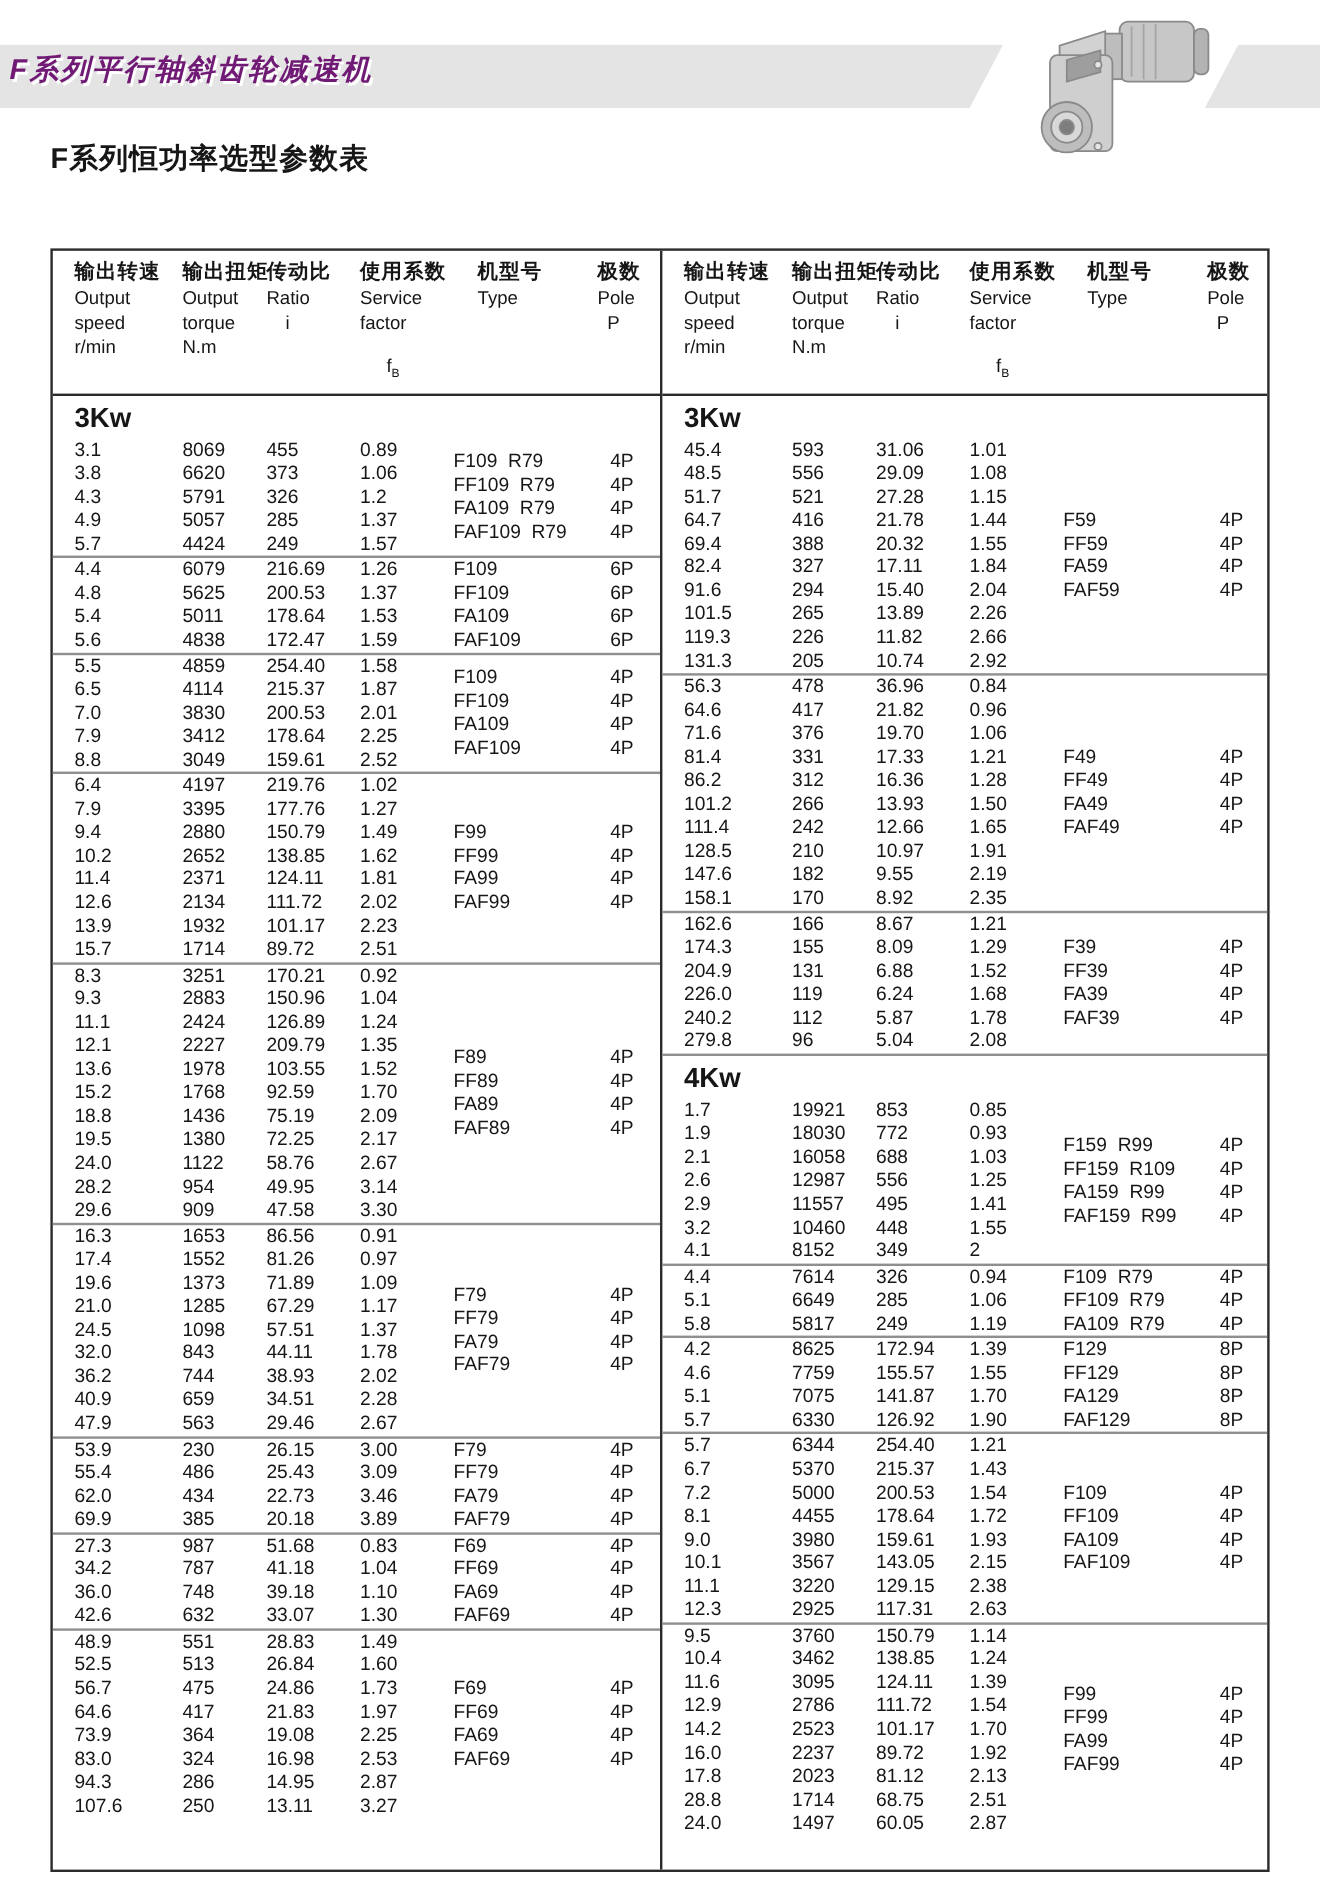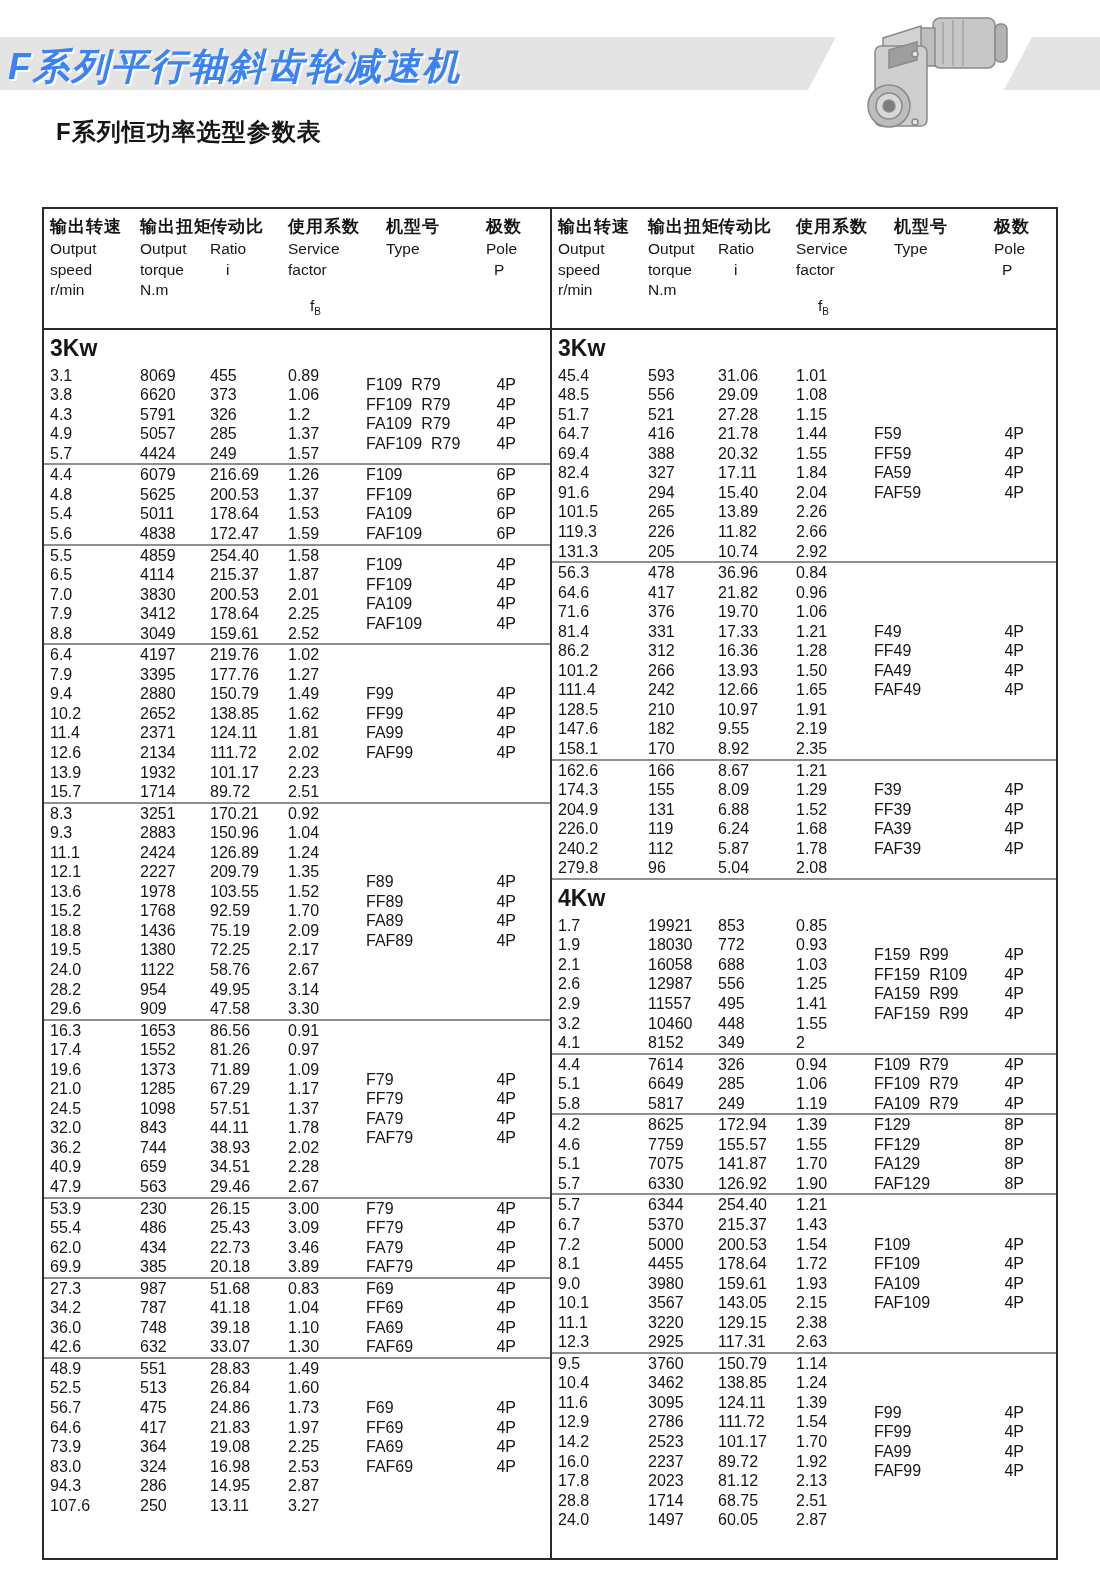--- a/index.html
+++ b/index.html
@@ -4,32 +4,32 @@
 <style>
   html,body{margin:0;padding:0;background:#fff;}
   .page{position:relative;width:1100px;height:1583px;background:#fff;overflow:hidden;
         font-family:"Liberation Sans", sans-serif;color:#161616;}
 
   
   .banner-band{position:absolute;left:0;top:37px;width:836px;height:53px;background:#e4e4e4;
                clip-path:polygon(0 0,100% 0,calc(100% - 28px) 100%,0 100%);}
   .banner-band-right{position:absolute;left:1004px;top:37px;width:96px;height:53px;background:#e4e4e4;
                clip-path:polygon(28px 0,100% 0,100% 100%,0 100%);}
-  .banner-title{position:absolute;left:8px;top:42px;font-size:37px;font-weight:bold;font-style:italic;
-               letter-spacing:2px;color:#3b82f6;text-shadow:2px 2px 0 #fff;white-space:nowrap;}
+  .banner-title{position:absolute;left:8px;top:42px;font-size:24px;font-weight:bold;font-style:italic;
+               letter-spacing:2px;color:#701a75;text-shadow:2px 2px 0 #fff;white-space:nowrap;}
   .gear-img{position:absolute;left:845px;top:4px;}
 
   
-  .title-zh{position:absolute;left:56px;top:116px;font-size:24px;font-weight:bold;letter-spacing:1px;}
+  .title-zh{position:absolute;left:42px;top:116px;font-size:24px;font-weight:bold;letter-spacing:1px;}
   .title-en{position:absolute;left:42px;top:150px;font-size:18.5px;font-weight:bold;letter-spacing:0.2px;}
 
   
   .ptable{position:absolute;left:42px;top:207px;width:1016px;height:1353px;
           border:2px solid #2b2b2b;box-sizing:border-box;display:grid;grid-template-columns:1fr 1fr;}
-  .half{box-sizing:border-box;padding-left:6px;overflow:hidden;}
+  .half{box-sizing:border-box;padding-left:18px;overflow:hidden;}
   .half.right{border-left:2px solid #2b2b2b;}
 
   .t-header{margin-left:-22px;padding:6px 0 5px 22px;border-bottom:2px solid #2b2b2b;
             display:grid;grid-template-columns:90px 70px 78px 78px 130px 38px;}
   .h-line{font-size:15.5px;line-height:20.5px;white-space:nowrap;}
   .h-line.zh{font-size:17px;font-weight:bold;line-height:24px;letter-spacing:1px;}
   .h-cell.col-type{padding-left:20px;}
   .h-cell.col-pole{margin-left:-10px;}
   .h-cell.col-ratio .h-line.unit{padding-left:16px;}
   .h-cell.col-factor .h-line.unit{padding-left:22px;margin-top:16px;}

